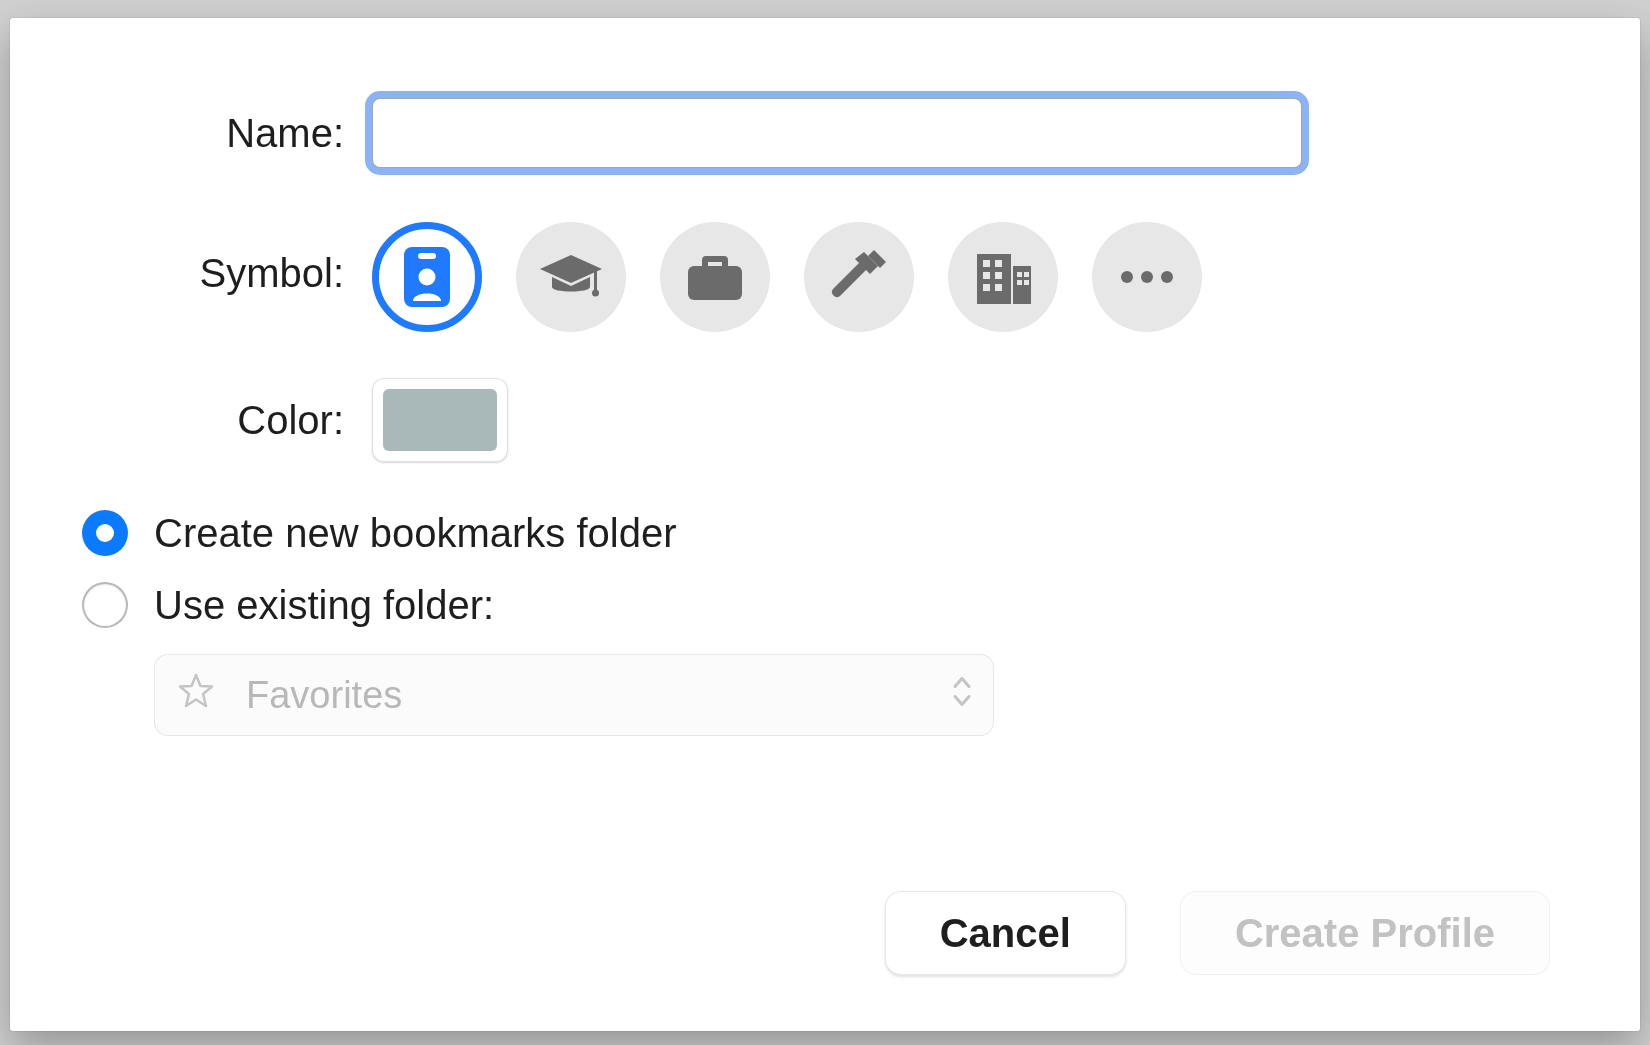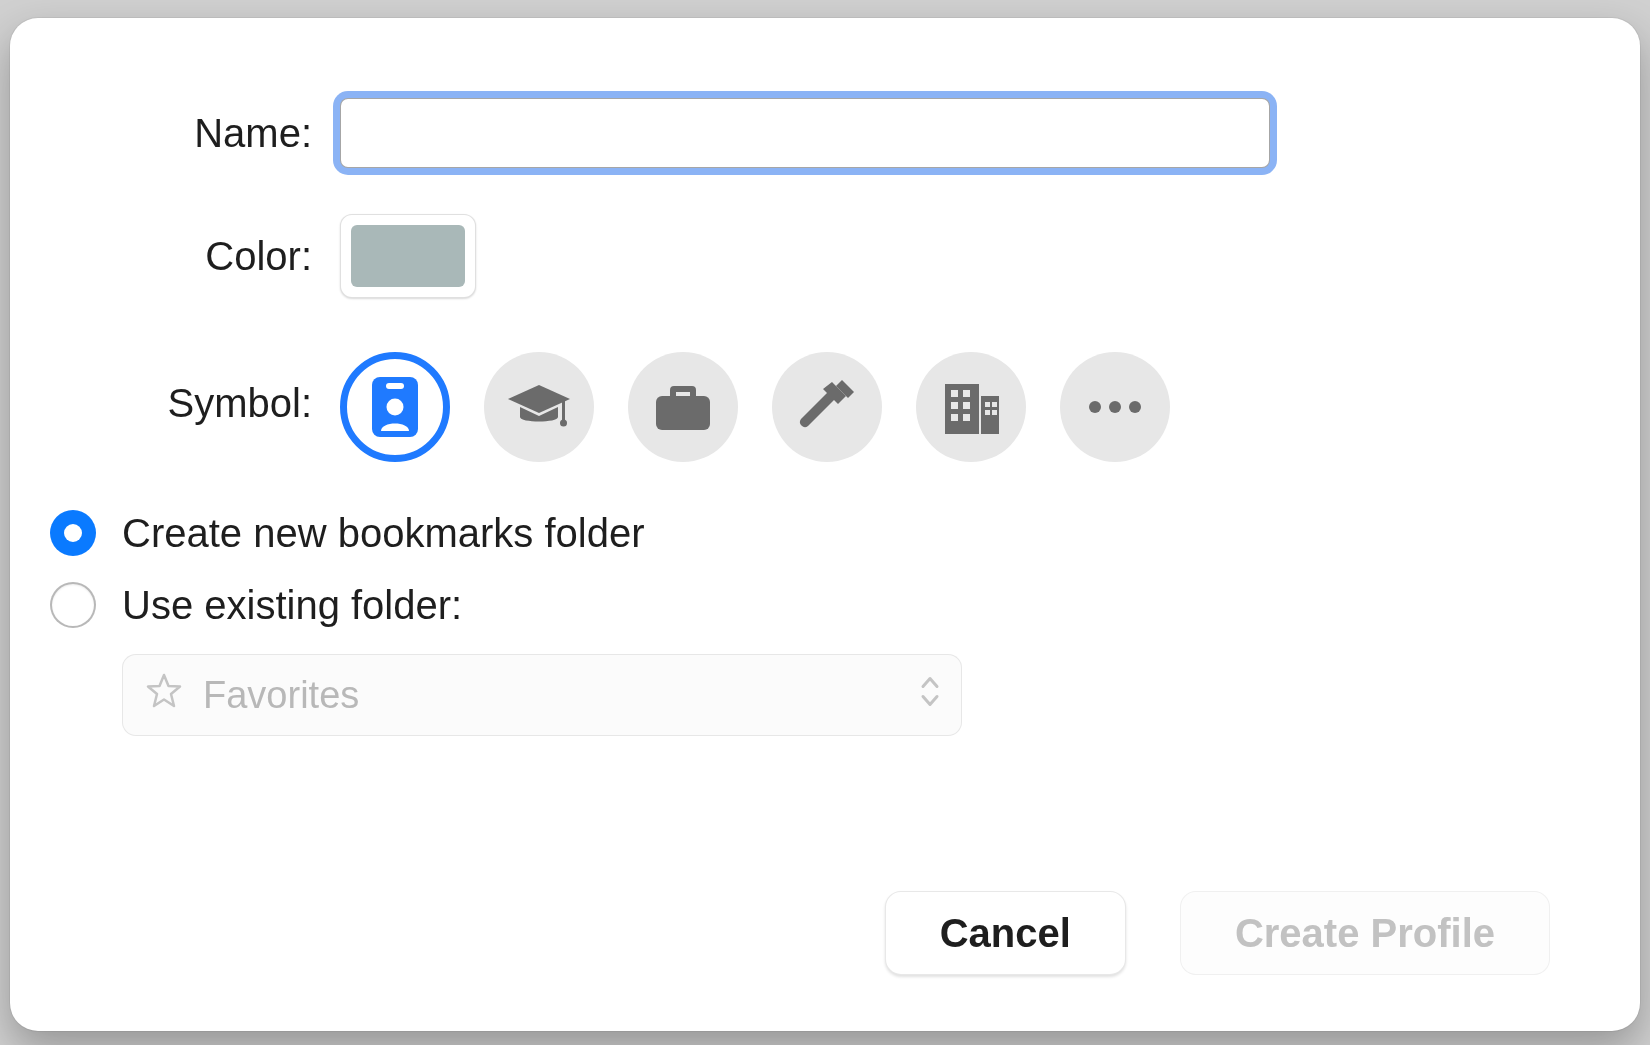--- a/index.html
+++ b/index.html
@@ -20,23 +20,23 @@
     background: #d0d0d0;
   }
 
   .dialog {
     position: absolute;
     left: 10px;
     right: 10px;
     top: 18px;
     bottom: 14px;
     background: #ffffff;
-    border-radius: 28px;
+    border-radius: 3px;
     box-shadow: 0 18px 40px rgba(0,0,0,0.28), 0 0 0 1px rgba(0,0,0,0.05);
-    padding: 80px 90px 40px 40px;
+    padding: 80px 90px 40px 72px;
     box-sizing: border-box;
   }
 
   .row {
     display: flex;
     align-items: center;
     margin-bottom: 46px;
   }
   .row.align-top { align-items: flex-start; }
 
@@ -158,21 +158,21 @@
     margin-left: 72px;
     width: 840px;
     height: 82px;
     border: 1px solid rgba(0,0,0,0.08);
     background: #fbfbfb;
     border-radius: 14px;
     display: flex;
     align-items: center;
     padding: 0 22px;
     color: #b8b8b8;
-    gap: 20px;
+    gap: 31px;
     position: relative;
     box-sizing: border-box;
   }
   .folder-select .select-text { font-size: 38px; color: #b8b8b8; }
   .folder-select .chevrons {
     position: absolute;
     right: 20px;
     top: 50%;
     transform: translateY(-50%);
     color: #b8b8b8;
@@ -213,29 +213,20 @@
 <body>
 
 <div class="backdrop"></div>
 
 <div class="dialog">
 
   <div class="row">
     <div class="label-col">Name:</div>
     <div class="field-col">
       <input class="name-input" type="text" value="" style="">
-    </div>
-  </div>
-
-  <div class="row">
-    <div class="label-col">Color:</div>
-    <div class="field-col">
-      <div class="color-swatch-wrap">
-        <div class="color-swatch" style="background:#a9b8b8;"></div>
-      </div>
     </div>
   </div>
 
   <div class="row">
     <div class="label-col">Symbol:</div>
     <div class="field-col">
       <div class="symbol-group">
 
         <div class="symbol-btn selected">
           <span>
@@ -303,20 +294,29 @@
               <circle class="icon-fill" cx="29" cy="7" r="6"></circle>
               <circle class="icon-fill" cx="49" cy="7" r="6"></circle>
             </svg>
           </span>
         </div>
 
       </div>
     </div>
   </div>
 
+  <div class="row">
+    <div class="label-col">Color:</div>
+    <div class="field-col">
+      <div class="color-swatch-wrap">
+        <div class="color-swatch" style="background:#a9b8b8;"></div>
+      </div>
+    </div>
+  </div>
+
   <div class="row align-top">
     <div class="field-col">
       <div class="favorites-col">
 
         <div class="radio-row">
           <span class="radio checked"></span>
           <span class="radio-label">Create new bookmarks folder</span>
         </div>
 
         <div class="radio-row">

